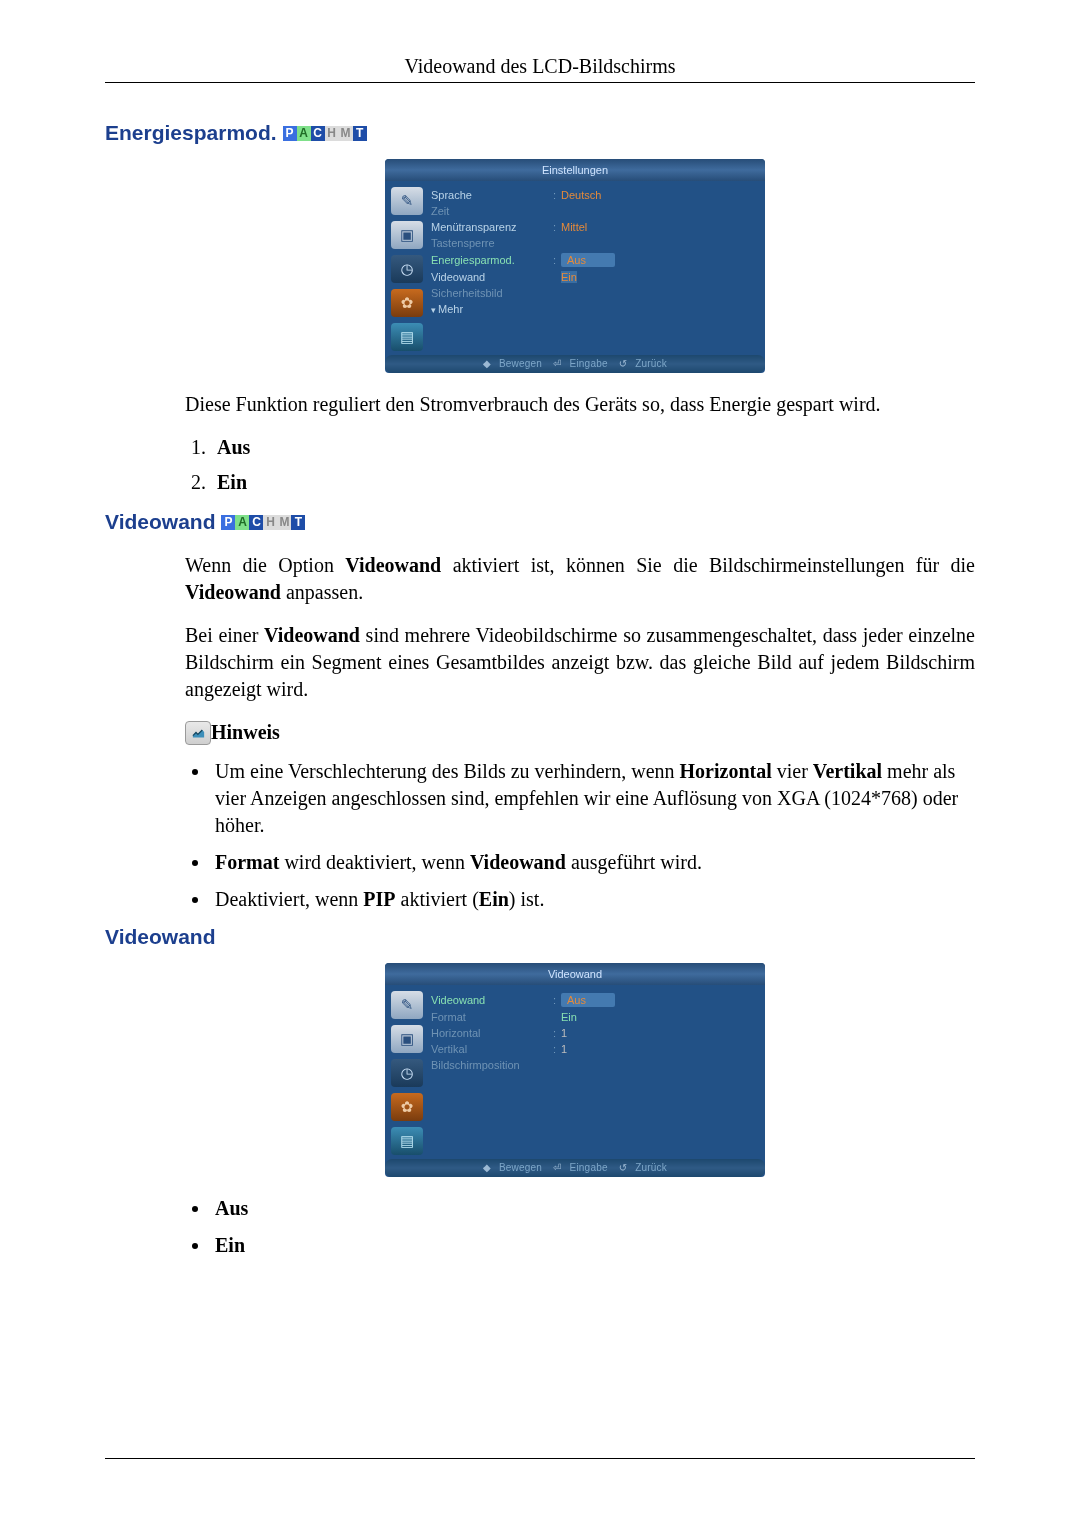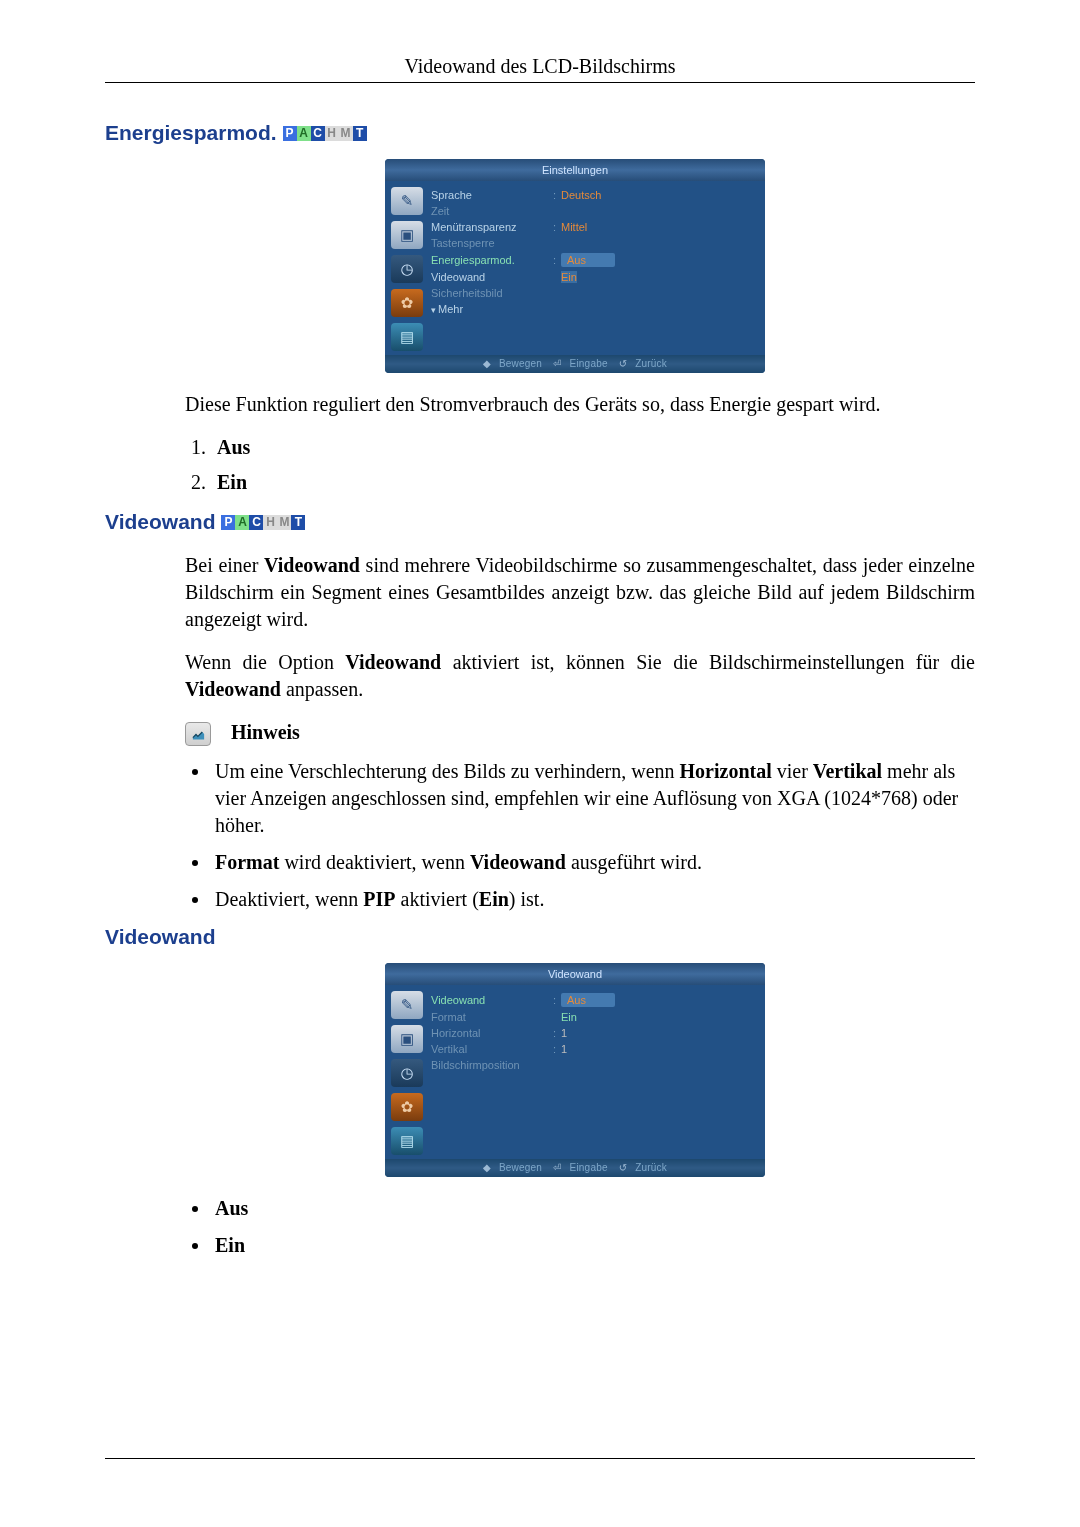--- a/index.html
+++ b/index.html
@@ -79,22 +79,22 @@
     line-height: 1.35;
   }
   .body-block p { margin: 0 0 16px 0; text-align: justify; }
   ol.num { margin: 14px 0 14px 26px; padding: 0; }
   ol.num li { margin: 8px 0; padding-left: 6px; }
   ul.bul { list-style: disc; margin: 12px 0 12px 26px; padding: 0; }
   ul.bul li { margin: 10px 0; padding-left: 4px; }
 
   .hinweis-row {
     display: flex;
-    align-items: flex-end;
-    gap: 20px;
+    align-items: center;
+    gap: 0;
     margin: 4px 0 10px 0;
   }
   .hinweis-icon {
     width: 24px; height: 22px;
     border-radius: 4px;
     background: linear-gradient(#e9e9e9,#cfcfcf);
     border: 1px solid #9a9a9a;
     display: flex; align-items:center; justify-content:center;
   }
   .hinweis-icon svg { width: 15px; height: 15px; }
@@ -164,20 +164,21 @@
   }
   .osd .more { color:#b9d3e8; }
   .osd .more::before { content:"▾ "; font-size:9px; }
   .osd .footer {
     background: linear-gradient(#1d486e,#2f5a85,#1d486e);
     color:#7da6c8;
     font-size: 10px;
     text-align:center;
     padding:3px 0 4px;
     letter-spacing:.2px;
+    border-radius:7px;
   }
   .osd .footer span { margin: 0 4px; }
   .f-dot  { color:#9cb9d4; }
   .f-enter{ color:#9cb9d4; }
   .f-back { color:#9cb9d4; }
 
   b, strong { font-weight: bold; }
 </style>
 </head>
 <body>
@@ -268,24 +269,24 @@
       <span class="a">A</span>
       <span class="c">C</span>
       <span class="h">H</span>
       <span class="m">M</span>
       <span class="t">T</span>
     </span>
   </div>
 
   <div class="body-block">
     <p>
-      <span>Bei einer </span><b>Videowand</b><span> sind mehrere Videobildschirme so zusammengeschaltet, dass jeder einzelne Bildschirm ein Segment eines Gesamtbildes anzeigt bzw. das gleiche Bild auf jedem Bildschirm angezeigt wird.</span>
+      <span>Wenn die Option </span><b>Videowand</b><span> aktiviert ist, können Sie die Bildschirmeinstellungen für die </span><b>Videowand</b><span> anpassen.</span>
     </p>
     <p>
-      <span>Wenn die Option </span><b>Videowand</b><span> aktiviert ist, können Sie die Bildschirmeinstellungen für die </span><b>Videowand</b><span> anpassen.</span>
+      <span>Bei einer </span><b>Videowand</b><span> sind mehrere Videobildschirme so zusammengeschaltet, dass jeder einzelne Bildschirm ein Segment eines Gesamtbildes anzeigt bzw. das gleiche Bild auf jedem Bildschirm angezeigt wird.</span>
     </p>
     <div class="hinweis-row">
       <span class="hinweis-icon">
         <svg viewBox="0 0 24 24">
             <path d="M3 17l5-5 3 3 7-7 3 3v9H3z" fill="#3d8fba"></path>
             <path d="M3 17l5-5 3 3 7-7" fill="none" stroke="#14465f" stroke-width="2"></path>
           </svg>
       </span>
       <b>Hinweis</b>
     </div>

